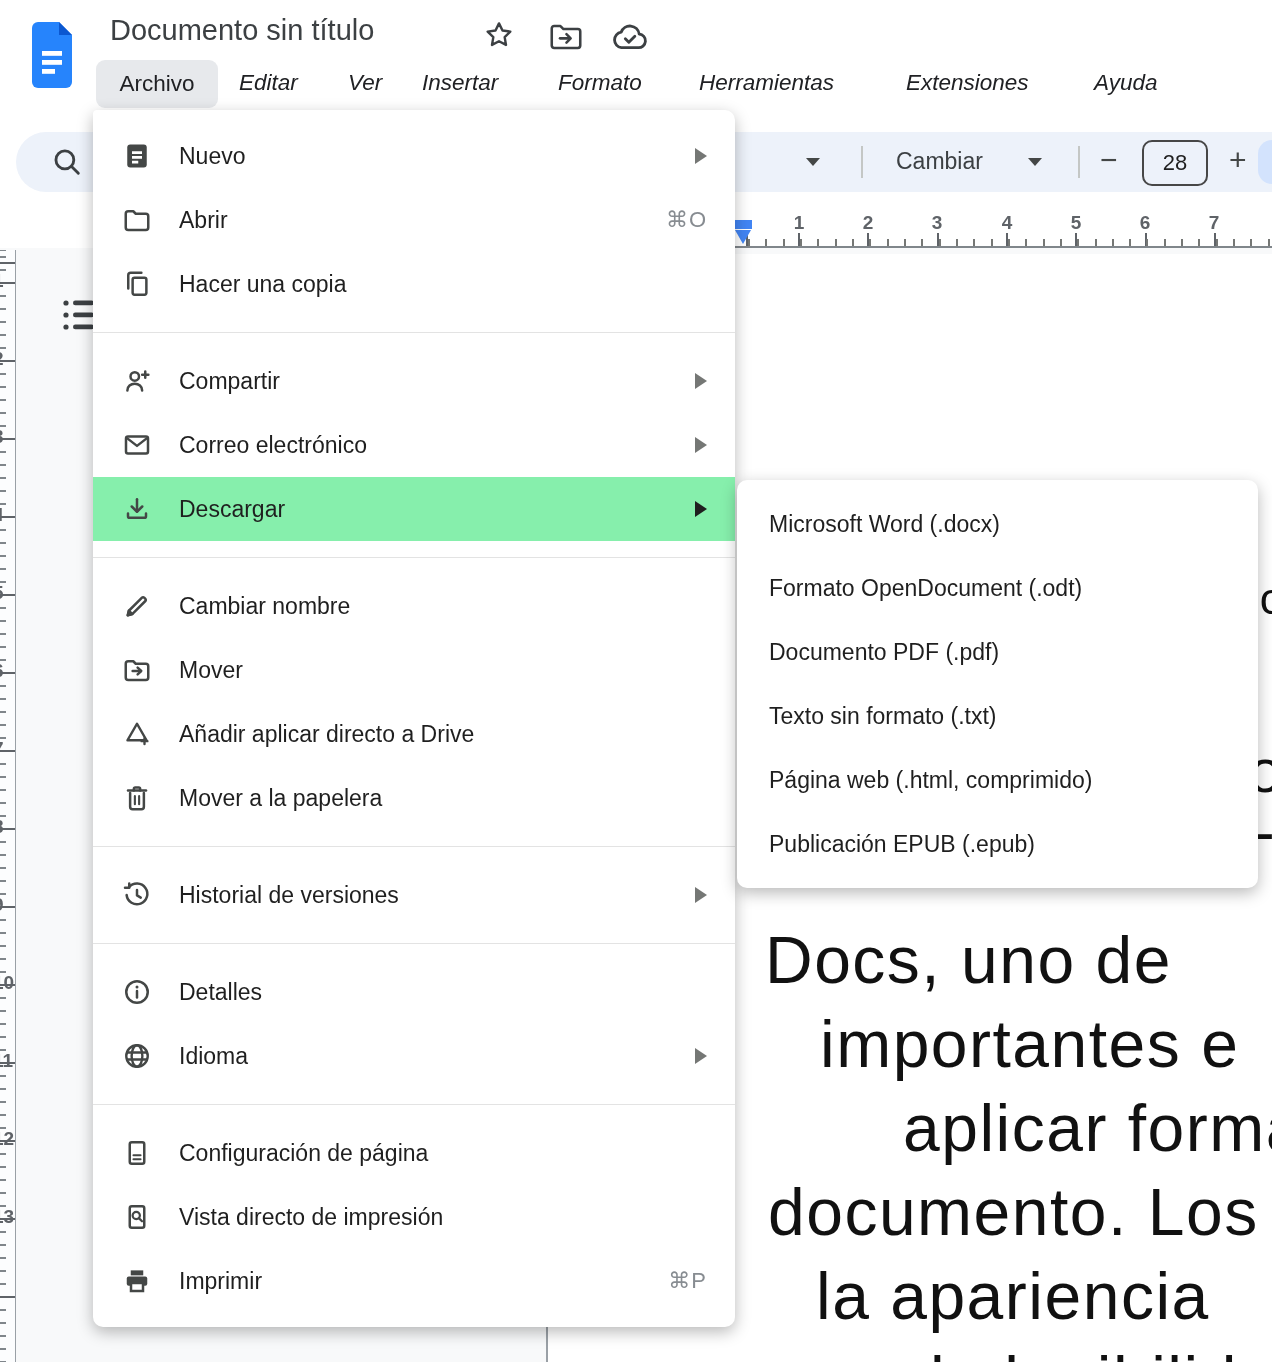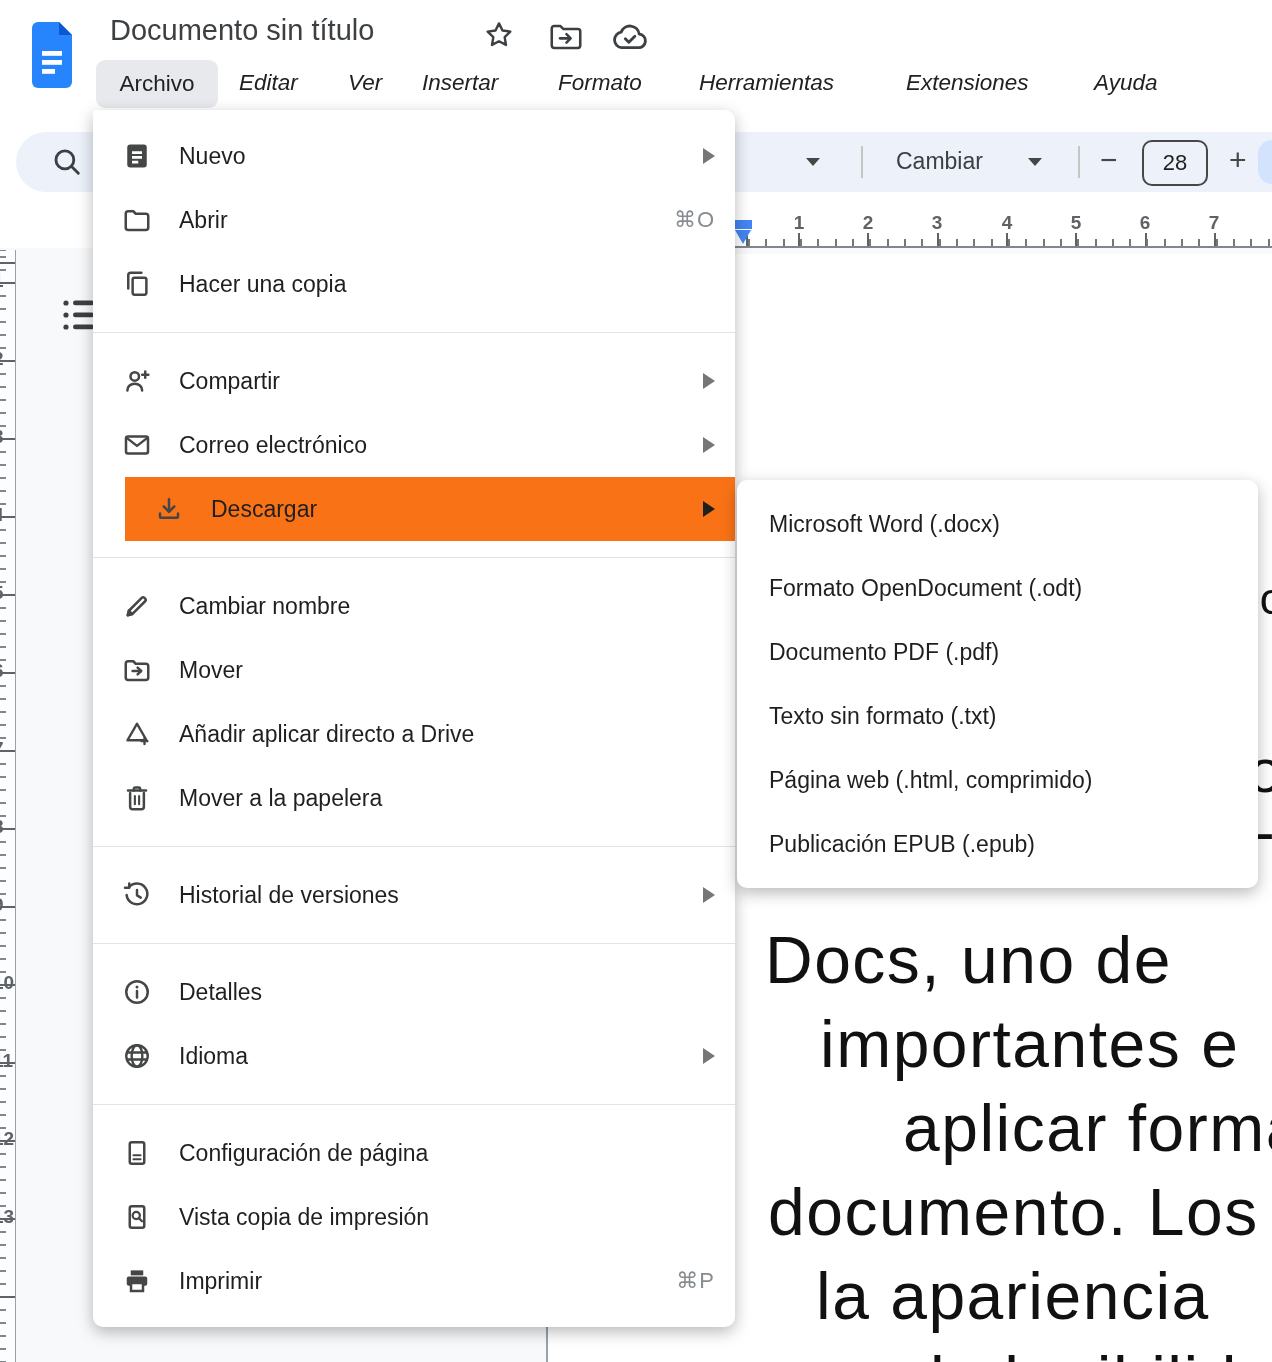--- a/index.html
+++ b/index.html
@@ -53,22 +53,22 @@
     background-position:63px 0;}
   .hruler-base{position:absolute;left:735px;right:0;top:246px;height:2px;background:#80868b;z-index:2;}
   .indent-rect{position:absolute;left:735px;top:220px;width:17px;height:9px;background:#4285f4;z-index:3;}
   .indent-tri{position:absolute;left:735px;top:230px;width:0;height:0;z-index:3;
     border-left:8.5px solid transparent;border-right:8.5px solid transparent;border-top:14px solid #4285f4;}
   
   .menu{position:absolute;left:93px;top:110px;width:642px;background:#fff;
     border-radius:4px 10px 10px 10px;box-shadow:0 5px 16px rgba(0,0,0,.28);padding:14px 0;z-index:10;}
   .submenu{position:absolute;left:737px;top:480px;width:521px;background:#fff;border-radius:10px;
     box-shadow:0 5px 16px rgba(0,0,0,.28);padding:12px 0;z-index:11;}
-  .mrow{height:64px;display:flex;align-items:center;padding:0 20px 0 28px;cursor:default;}
-  .mrow.hl{background:#f97316;margin-left:32px;}
+  .mrow{height:64px;display:flex;align-items:center;padding:0 28px 0 28px;cursor:default;}
+  .mrow.hl{background:#86efac;}
   .micon{width:32px;height:32px;margin-right:26px;flex:none;display:flex;align-items:center;justify-content:center;}
   .mlabel{font-size:23px;color:#1f1f1f;white-space:nowrap;}
   .mshortcut{margin-left:auto;font-size:22px;color:#878c91;letter-spacing:1px;}
   .marrow{margin-left:auto;width:0;height:0;border-left:12px solid #757775;
     border-top:8px solid transparent;border-bottom:8px solid transparent;}
   .mrow.hl .marrow{border-left-color:#1f1f1f;}
   .mdivider{height:1px;background:#e3e3e3;margin:16px 0;}
   .srow{height:64px;display:flex;align-items:center;padding:0 24px 0 32px;font-size:23px;
     color:#1f1f1f;white-space:nowrap;cursor:default;}
   svg{display:block;}
@@ -365,21 +365,21 @@
     </div>
 
     <div class="mrow">
       <span class="micon">
         <svg width="30" height="30" viewBox="0 0 24 24" fill="none" stroke="#444746" stroke-width="2" stroke-linecap="round">
           <rect x="6.2" y="3.4" width="11.6" height="17.2" rx="1.6"></rect>
           <circle cx="11.4" cy="10.8" r="2.9" stroke-width="1.8"></circle>
           <path d="M13.5 12.9l2.5 2.5" stroke-width="1.8"></path>
         </svg>
       </span>
-      <span class="mlabel">Vista copia de impresión</span>
+      <span class="mlabel">Vista directo de impresión</span>
     </div>
 
     <div class="mrow">
       <span class="micon">
         <svg width="30" height="30" viewBox="0 0 24 24">
           <path d="M7 3.5h10v4H7z" fill="#444746"></path>
           <rect x="3.8" y="8.3" width="16.4" height="7.4" rx="1.6" fill="#444746"></rect>
           <rect x="7.2" y="13.6" width="9.6" height="6.4" fill="#fff" stroke="#444746" stroke-width="2"></rect>
         </svg>
       </span>

